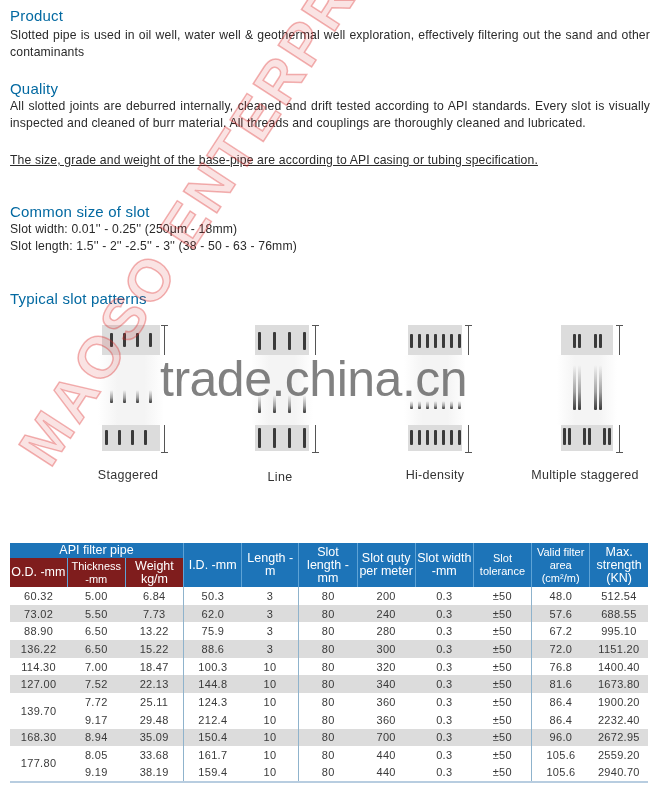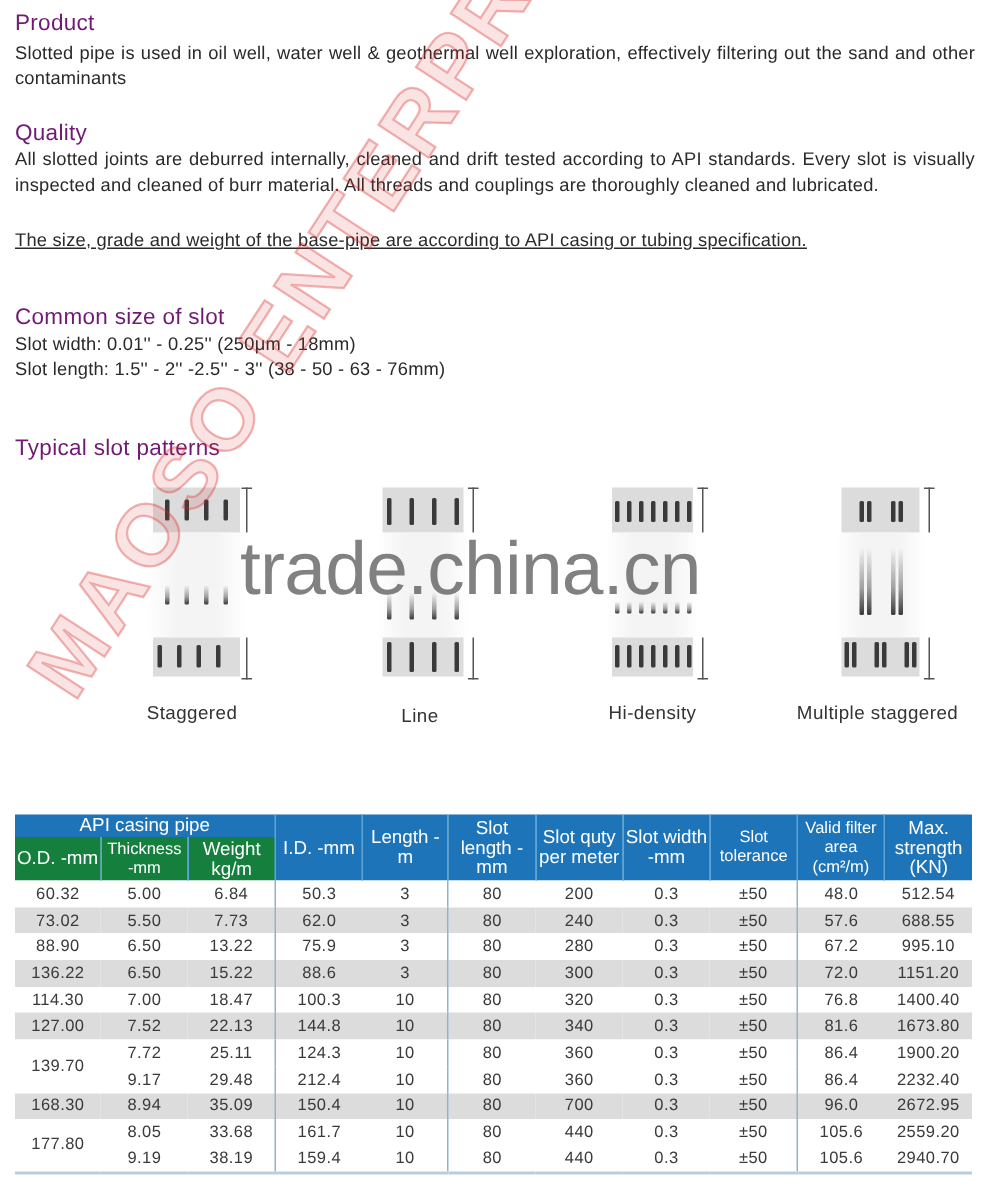--- a/index.html
+++ b/index.html
@@ -1,37 +1,37 @@
 <!DOCTYPE html>
 <html><head>
 <meta charset="utf-8">
 <style>
   * { box-sizing: border-box; margin: 0; padding: 0; }
   html, body { width: 659px; height: 799px; background: #ffffff; overflow: hidden; }
   body { position: relative; font-family: "Liberation Sans", sans-serif; color: #2b2b2b; }
   .page { position: absolute; left: 0; top: 0; width: 659px; height: 799px; }
-  .h { position: absolute; left: 10px; font-size: 15px; color: #701a75; font-weight: normal; letter-spacing: 0.2px; }
+  .h { position: absolute; left: 10px; font-size: 15px; color: #0369a1; font-weight: normal; letter-spacing: 0.2px; }
   .p { position: absolute; left: 10px; width: 640px; font-size: 12.2px; line-height: 17px; color: #2a2a2a; text-align: justify; letter-spacing: 0.15px; }
   .p.nojust { text-align: left; }
 
   
   .pattern { position: absolute; top: 325px; }
   .plate { position: absolute; background: #dcdcdc; }
   .blur { position: absolute; background: linear-gradient(to right, rgba(255,255,255,0) 0%, #f4f4f4 30%, #f4f4f4 70%, rgba(255,255,255,0) 100%); }
   .slot { position: absolute; background: #3a3a3a; border-radius: 1px; }
   .slot.fade { background: linear-gradient(to bottom, rgba(58,58,58,0) 0%, rgba(58,58,58,0.45) 60%, #3a3a3a 100%); }
   .bracket { position: absolute; width: 1px; background: #555; }
   .tick { position: absolute; width: 7px; height: 1px; background: #555; }
   .plabel { position: absolute; top: 468px; font-size: 12.5px; color: #333; text-align: center; letter-spacing: 0.3px; }
 
   
   .tbl-title { position: absolute; left: 10px; top: 525px; font-size: 15.5px; color: #2f8aa3; letter-spacing: 0.3px; }
   table { position: absolute; left: 10px; top: 543px; width: 638px; border-collapse: collapse; table-layout: fixed; }
   th { background: #1d74b8; color: #ffffff; font-weight: normal; font-size: 12.5px; line-height: 13px; text-align: center; vertical-align: middle; border-left: 1px solid #5ea3d6; padding: 0 1px; }
-  th.sub { background: #15803d; font-size: 12.5px; }
+  th.sub { background: #7f1d1d; font-size: 12.5px; }
   th.small { font-size: 11px; }
   th:first-child { border-left: none; }
   td { font-size: 11px; height: 17.7px; text-align: center; color: #3a3a3a; letter-spacing: 0.3px; padding: 0; }
   tr.odd td { background: #ffffff; }
   tr.even td { background: #dcdcdc; }
   td.sep { border-left: 1px solid #8fb3cc; }
   tr.last td { border-bottom: 2px solid #b8cde0; }
 
   
   .wm-trade { position: absolute; left: 160px; top: 350px; font-size: 50px; color: rgba(80,80,80,0.72); letter-spacing: -0.5px; font-family: "Liberation Sans", sans-serif; pointer-events: none; }
@@ -169,21 +169,21 @@
         <col style="width:57px">
       <col style="width:58px">
         <col style="width:58px">
         <col style="width:58px">
         <col style="width:58px">
       <col style="width:58px">
         <col style="width:58px">
     </colgroup>
     <thead>
       <tr style="height:15px;">
-        <th colspan="3">API casing pipe</th>
+        <th colspan="3">API filter pipe</th>
         <th rowspan="2">I.D. -mm</th>
         <th rowspan="2">Length -m</th>
         <th rowspan="2">Slot length -mm</th>
         <th rowspan="2">Slot quty per meter</th>
         <th rowspan="2">Slot width -mm</th>
         <th rowspan="2" class="small">Slot tolerance</th>
         <th rowspan="2" class="small">Valid filter area (cm²/m)</th>
         <th rowspan="2">Max. strength (KN)</th>
       </tr>
       <tr style="height:29px;">

